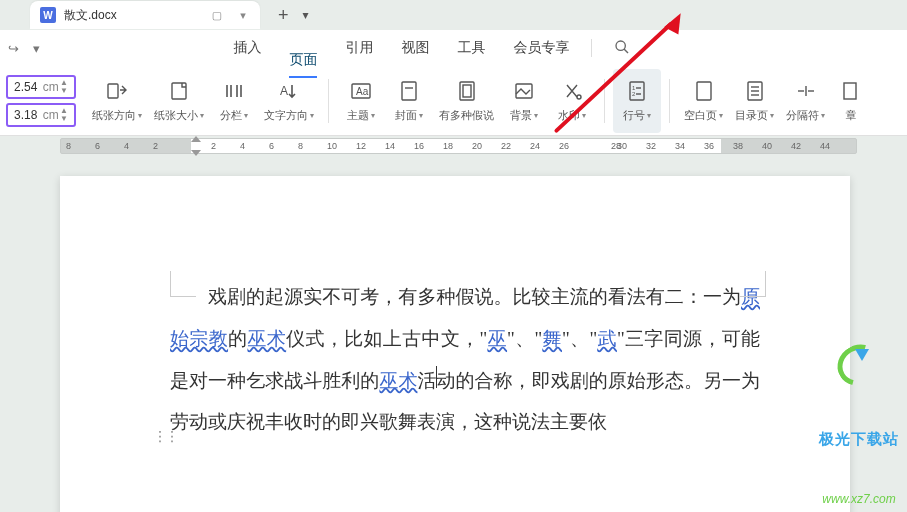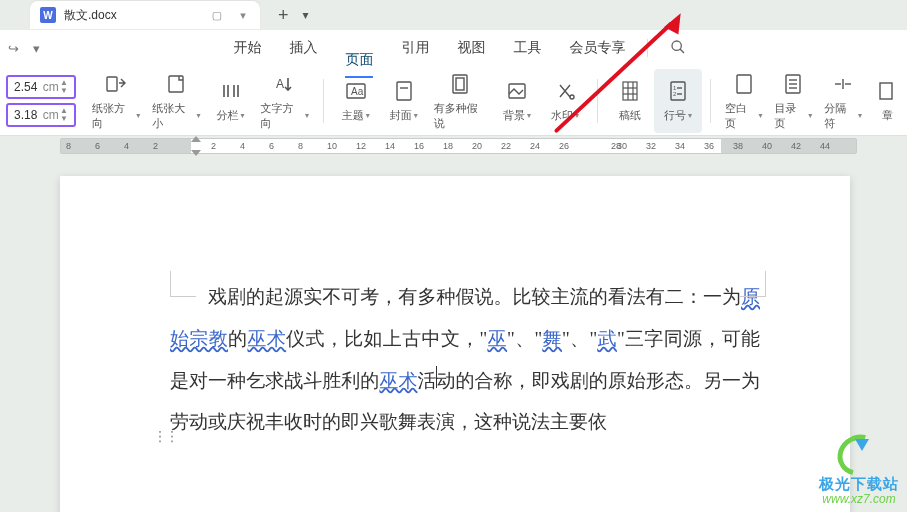--- a/index.html
+++ b/index.html
@@ -247,20 +247,21 @@
 
 
 .watermark {
   position: absolute;
   right: 8px;
   bottom: 6px;
   z-index: 100;
   display:flex;
   flex-direction:column;
   align-items:center;
+  gap:45px;
 }
 .wm-icon {
   width:44px;height:40px;
   position:relative;
 }
 .wm-arc {
   position:absolute; inset:0;
   border:5px solid #6fd04a;
   border-radius:50%;
   border-bottom-color:transparent;
@@ -290,21 +291,20 @@
   </div>
   <div class="new-tab">+</div>
   <div class="more-tab">▾</div>
 </div>
 
 <div class="menu-bar">
   <div class="menu-left">
     <span class="menu-left-icon">↪</span>
     <span class="menu-left-icon">▾</span>
   </div>
-  <div class="menu-item">开始</div>
   <div class="menu-item">插入</div>
   <div class="menu-item active">页面</div>
   <div class="menu-item">引用</div>
   <div class="menu-item">视图</div>
   <div class="menu-item">工具</div>
   <div class="menu-item">会员专享</div>
   <div class="menu-sep"></div>
   <div class="search-icon">
     <svg width="16" height="16" viewBox="0 0 24 24" fill="none" stroke="currentColor" stroke-width="2">
         <circle cx="10" cy="10" r="7"></circle>
@@ -439,34 +439,20 @@
         </svg>
       </div>
     <div class="label">
         <span>水印</span>
         <span class="drop">▾</span>
       </div>
   </div>
 
   <div class="tool-sep"></div>
 
-  <div class="tool-btn">
-    <div class="icon-box">
-        <svg width="20" height="22" fill="none" stroke="#555" stroke-width="1.2">
-          <rect x="3" y="2" width="14" height="18"></rect>
-          <line x1="3" y1="8" x2="17" y2="8"></line>
-          <line x1="3" y1="14" x2="17" y2="14"></line>
-          <line x1="8" y1="2" x2="8" y2="20"></line>
-          <line x1="13" y1="2" x2="13" y2="20"></line>
-        </svg>
-      </div>
-    <div class="label">
-        <span>稿纸</span>
-      </div>
-  </div>
   <div class="tool-btn highlighted">
     <div class="icon-box">
         <svg width="20" height="22" fill="none" stroke="#555" stroke-width="1.4">
           <rect x="3" y="2" width="14" height="18" rx="1"></rect>
           <text x="5" y="10" font-size="6" fill="#555" stroke="none">1</text>
           <text x="5" y="16" font-size="6" fill="#555" stroke="none">2</text>
           <line x1="9" y1="8" x2="14" y2="8"></line>
           <line x1="9" y1="14" x2="14" y2="14"></line>
         </svg>
       </div>

